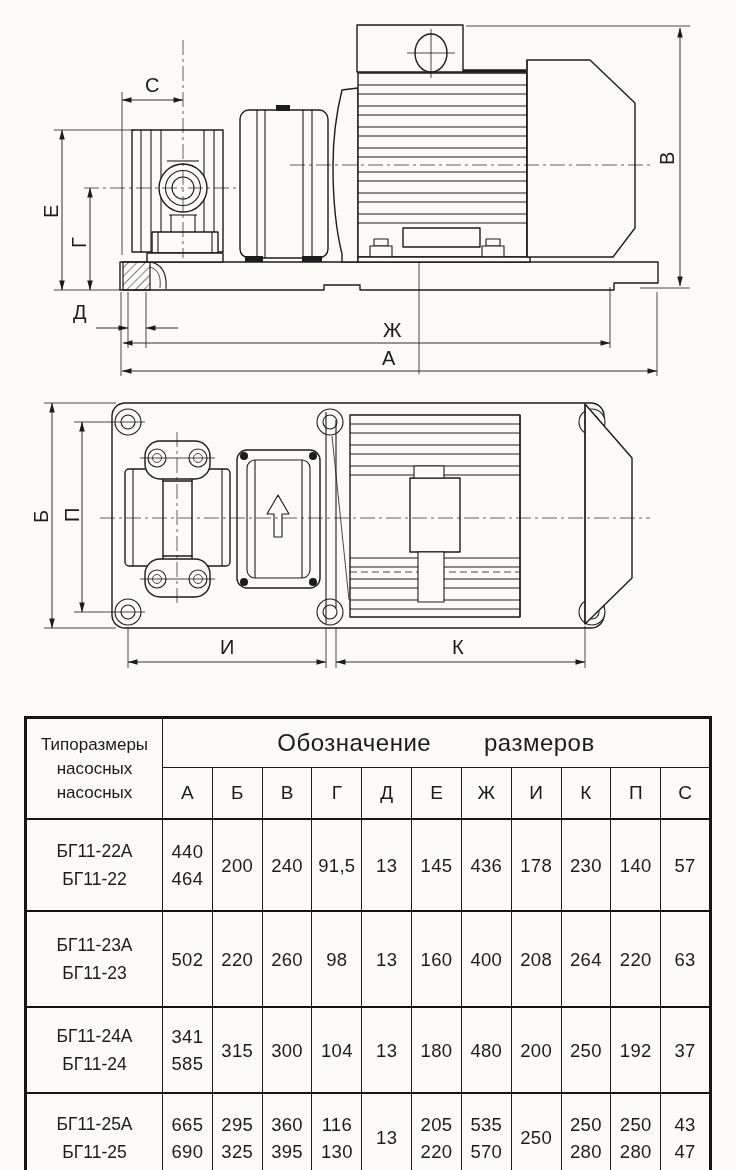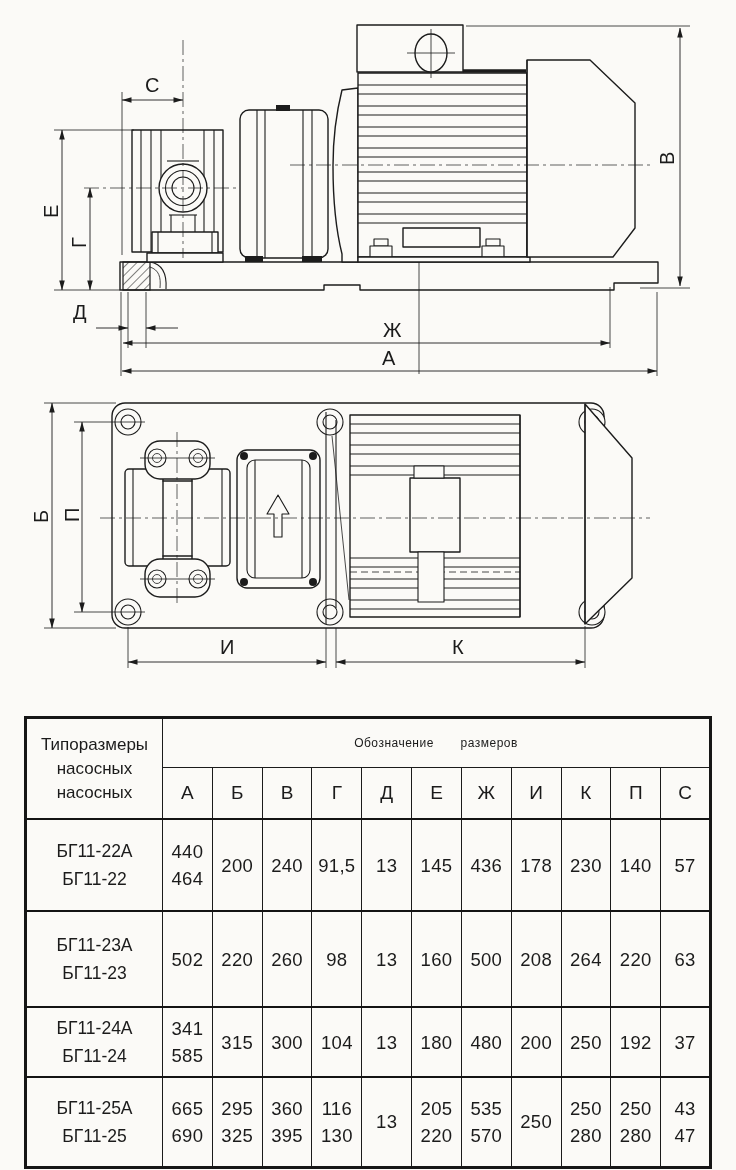--- a/index.html
+++ b/index.html
@@ -22,21 +22,21 @@
   table.dims{
     border-collapse:collapse;table-layout:fixed;width:688px;
     border:3px solid #161616;background:#fbfaf7;
   }
   table.dims td{
     border:1.4px solid #1b1b1b;text-align:center;vertical-align:middle;
     padding:0;overflow:hidden;
   }
   tr.grp td{border-top:2.3px solid #141414;}
   td.corner{font-size:17px;line-height:24px;}
-  td.spanh{font-size:12px;word-spacing:1.9em;letter-spacing:0.5px;height:48px;}
+  td.spanh{font-size:24px;word-spacing:1.9em;letter-spacing:0.5px;height:48px;}
   tr.letters td{font-size:19px;height:50px;}
   td.models div{font-size:17.5px;line-height:28px;}
   .v{font-size:18.5px;line-height:27px;letter-spacing:0.3px;}
 </style>
 </head>
 <body>
 
 <div class="page">
 
 <svg width="736" height="700" viewBox="0 0 736 700">
@@ -369,37 +369,37 @@
       <td>
               <div class="v">98</div>
             </td>
       <td>
               <div class="v">13</div>
             </td>
       <td>
               <div class="v">160</div>
             </td>
       <td>
-              <div class="v">500</div>
+              <div class="v">400</div>
             </td>
       <td>
               <div class="v">208</div>
             </td>
       <td>
               <div class="v">264</div>
             </td>
       <td>
               <div class="v">220</div>
             </td>
       <td>
               <div class="v">63</div>
             </td>
     </tr>
 
-    <tr class="grp" style="height:70px">
+    <tr class="grp" style="height:86px">
       <td class="models">
         <div>БГ11-24А</div>
         <div>БГ11-24</div>
       </td>
       <td>
               <div class="v">341</div>
               <div class="v">585</div>
             </td>
       <td>
               <div class="v">315</div>

